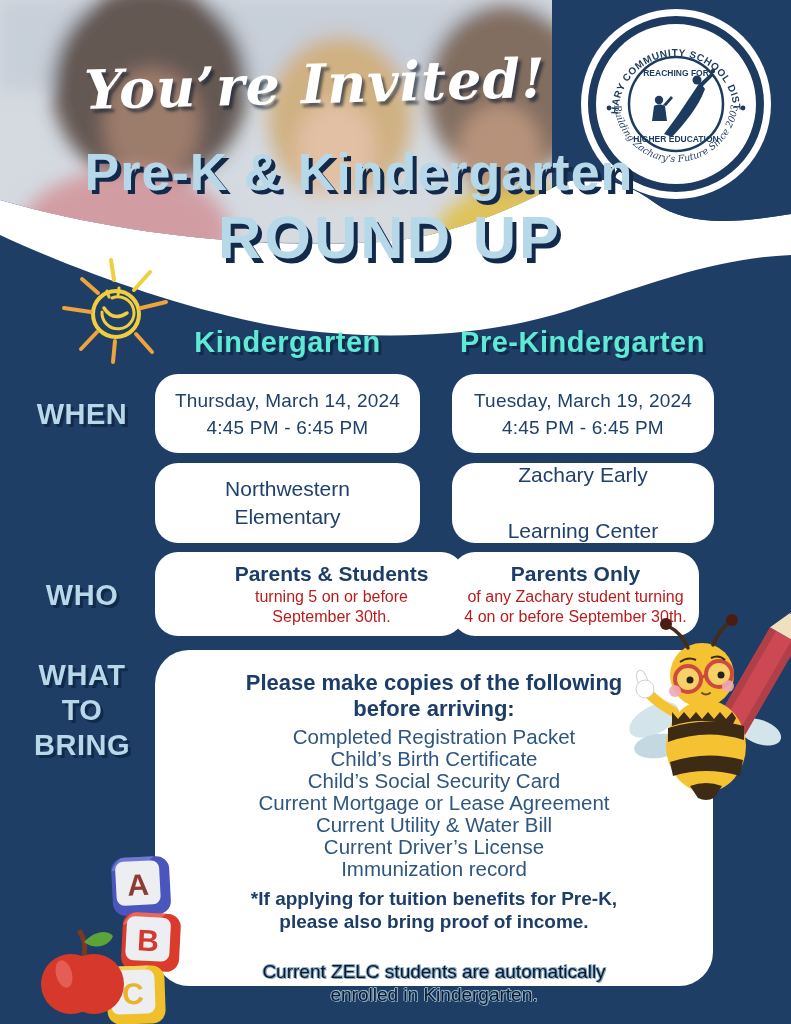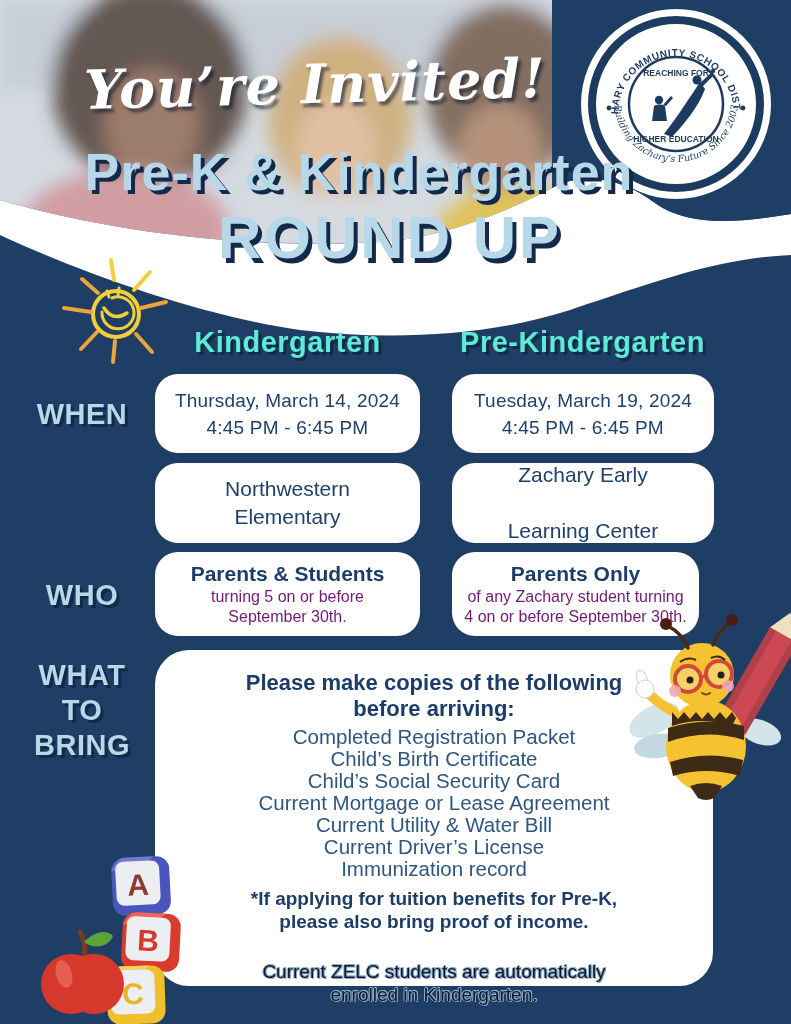--- a/index.html
+++ b/index.html
@@ -42,21 +42,21 @@
   
   .pill{
     background:#ffffff;border-radius:23px;color:#20416b;
     display:flex;flex-direction:column;justify-content:center;align-items:center;
     text-align:center;
   }
   .pill .l1,.pill .l2{line-height:27px;}
   .when .l1,.when .l2{font-size:19px;letter-spacing:.2px;}
   .where .l1,.where .l2{font-size:21px;line-height:28px;}
   .who-bold{font-size:21px;font-weight:bold;color:#1c3d68;line-height:26px;}
-  .who-small{font-size:16px;line-height:20px;color:#701a75;}
+  .who-small{font-size:16px;line-height:20px;color:#b91c1c;}
   
   .bringbox{
     left:155px;top:650px;width:558px;height:336px;background:#ffffff;
     border-radius:34px;text-align:center;color:#2e567f;
   }
   .bring-head{margin-top:20px;font-size:22px;line-height:26px;font-weight:bold;color:#1c3d68;}
   .bring-items{margin-top:4px;font-size:20.5px;line-height:22px;}
   .bring-items div{line-height:22px;}
   .bring-note{margin-top:7px;font-size:19px;line-height:23px;font-weight:bold;color:#1c3d68;}
   .bring-footer{
@@ -172,21 +172,21 @@
   <div class="abs pill where" style="left:155px;top:463px;width:265px;height:80px;">
     <div class="l1">Northwestern</div>
     <div class="l2">Elementary</div>
   </div>
   <div class="abs pill where" style="left:452px;top:463px;width:262px;height:80px;gap:28px;">
     <div class="l1">Zachary Early</div>
     <div class="l2">Learning Center</div>
   </div>
 
   <div class="abs rowlabel" style="top:578px;">WHO</div>
-  <div class="abs pill" style="left:155px;top:552px;width:265px;height:84px;">
+  <div class="abs pill" style="left:155px;top:552px;width:265px;height:84px;padding-left:44px;">
     <div class="who-bold">Parents &amp; Students</div>
     <div class="who-small">turning 5 on or before</div>
     <div class="who-small">September 30th.</div>
   </div>
   <div class="abs pill" style="left:452px;top:552px;width:247px;height:84px;">
     <div class="who-bold">Parents Only</div>
     <div class="who-small">of any Zachary student turning</div>
     <div class="who-small">4 on or before September 30th.</div>
   </div>
 

